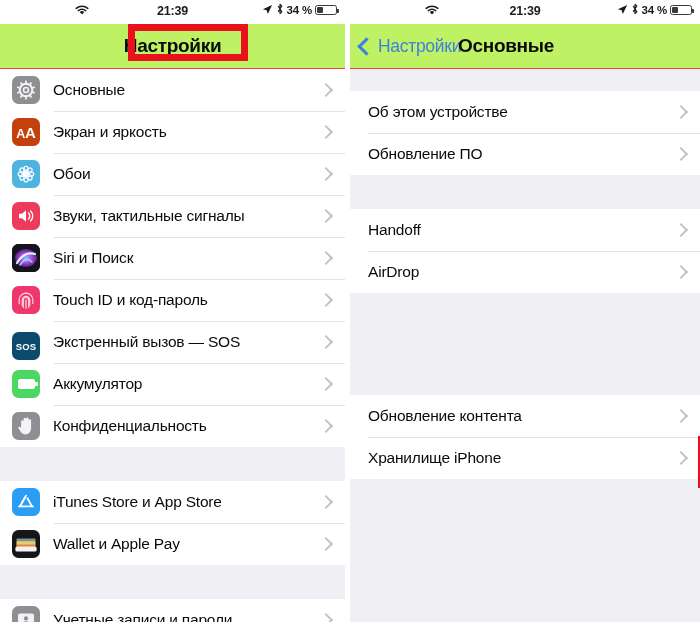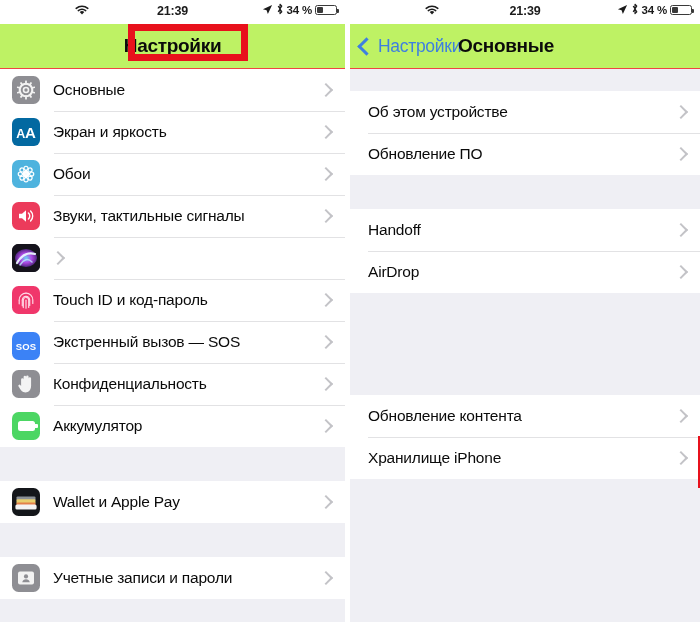--- a/index.html
+++ b/index.html
@@ -193,26 +193,26 @@
     height: 8px;
     border-top: 2px solid #c3c3c7;
     border-right: 2px solid #c3c3c7;
     transform: rotate(45deg);
     margin-right: 14px;
     flex: 0 0 auto;
   }
 
   
   .ic-gear { background: #8e8e93; }
-  .ic-aa { background: #0369a1; color:#fff; font-size: 12.5px; font-weight: bold; letter-spacing:-0.5px;border-radius:6px;}
+  .ic-aa { background: #c2410c; color:#fff; font-size: 12.5px; font-weight: bold; letter-spacing:-0.5px;}
   .ic-wall { background: #4eb3de; }
   .ic-sound { background: #ec3b5b; }
   .ic-siri { background: #15131c; }
   .ic-touch { background: #f0376b; }
-  .ic-sos { background: #3b82f6; color:#fff; font-size: 9.5px; font-weight: bold; margin-top: 8px; }
+  .ic-sos { background: #0c4a6e; color:#fff; font-size: 9.5px; font-weight: bold; margin-top: 8px; }
   .ic-batt { background: #4cd663; }
   .ic-priv { background: #8e8e93; }
   .ic-appstore { background: #2a9ef4; }
   .ic-wallet { background: #14161a; }
   .ic-acct { background: #8e8e93; }
   .batt-shape {
     width: 17px; height: 10px;
     border-radius: 2.5px;
     background: #ffffff;
     position: relative;
@@ -356,20 +356,21 @@
                       <stop offset="78%" stop-color="#5b2a8e"></stop>
                       <stop offset="100%" stop-color="#14121b"></stop>
                     </radialGradient>
                   </defs>
                   <rect width="28" height="28" fill="#15131c"></rect>
                   <ellipse cx="14" cy="14" rx="11" ry="9" fill="url(#sg)" opacity="0.95"></ellipse>
                   <path d="M5 19 Q12 7 23 10" stroke="#eaf6ff" stroke-width="2.2" fill="none" stroke-linecap="round" opacity="0.95"></path>
                   <path d="M8 21 Q14 12 20 18" stroke="#bfe9ff" stroke-width="1.5" fill="none" stroke-linecap="round" opacity="0.8"></path>
                 </svg>
               </span>
+              <span class="label">Siri и Поиск</span>
               <span class="chev"></span>
             </div>
             <div class="row">
               <span class="icon ic-touch">
                 <svg width="20" height="21" viewBox="0 0 20 21">
                   <g fill="none" stroke="#ffd7e4" stroke-width="1.2" stroke-linecap="round">
                     <path d="M10 3.2 A6.8 6.8 0 0 1 16.8 10 v3.5"></path>
                     <path d="M3.2 10 A6.8 6.8 0 0 1 10 3.2"></path>
                     <path d="M3.2 10.6 v3.2"></path>
                     <path d="M6.3 10 A3.7 3.7 0 0 1 13.7 10 v5.4"></path>
@@ -384,38 +385,52 @@
               <span class="chev"></span>
             </div>
             <div class="row">
               <span class="icon ic-sos">
                 <span style="color:#fff;font-size:9.5px;font-weight:bold;letter-spacing:0.2px;font-family:'Liberation Sans',sans-serif">SOS</span>
               </span>
               <span class="label">Экстренный вызов — SOS</span>
               <span class="chev"></span>
             </div>
             <div class="row">
+              <span class="icon ic-batt">
+                <span class="batt-shape"></span>
+              </span>
+              <span class="label">Аккумулятор</span>
+              <span class="chev"></span>
+            </div>
+            <div class="row">
               <span class="icon ic-priv">
                 <svg width="18" height="20" viewBox="0 0 18 20">
                   <path d="M4.1 12.3 V5.4 a1.25 1.25 0 0 1 2.5 0 V3.0 a1.25 1.25 0 0 1 2.5 0 V2.8 a1.25 1.25 0 0 1 2.5 0 V4.6 a1.25 1.25 0 0 1 2.5 0 v7.2 c0 4.3-2.6 6.6-5.7 6.6 -3.1 0-4.3-1.7-5.4-3.6 L1.6 12.6 a1.2 1.2 0 0 1 1.8-1.6 Z" fill="#f4f4f4"></path>
                 </svg>
               </span>
               <span class="label">Конфиденциальность</span>
               <span class="chev"></span>
             </div>
-            <div class="row">
-              <span class="icon ic-batt">
-                <span class="batt-shape"></span>
-              </span>
-              <span class="label">Аккумулятор</span>
-              <span class="chev"></span>
-            </div>
           </div>
           <div class="gap"></div>
           <div class="group">
+            <div class="row">
+              <span class="icon ic-appstore">
+                <svg width="22" height="22" viewBox="0 0 22 22">
+                  <g stroke="#ffffff" stroke-width="1.85" fill="none" stroke-linecap="round" stroke-linejoin="round">
+                    <path d="M5 15.4 L9.6 7.2"></path>
+                    <path d="M17 15.4 L12.4 7.2"></path>
+                    <path d="M11 4.6 L7.3 11"></path>
+                    <path d="M4 15.4 h14"></path>
+                  </g>
+                </svg>
+              </span>
+              <span class="label">iTunes Store и App Store</span>
+              <span class="chev"></span>
+            </div>
             <div class="row">
               <span class="icon ic-wallet">
                 <svg width="24" height="20" viewBox="0 0 24 20">
                   <rect x="2.5" y="4.4" width="19" height="4.2" rx="1.2" fill="#8a8f96"></rect>
                   <rect x="2.5" y="7.3" width="19" height="4.4" rx="1.2" fill="#e8cf6e"></rect>
                   <rect x="2.5" y="10.4" width="19" height="4.2" rx="1.2" fill="#e2804a"></rect>
                   <rect x="1.4" y="12.4" width="21.2" height="5.2" rx="1.6" fill="#f3f3f3"></rect>
                 </svg>
               </span>
               <span class="label">Wallet и Apple Pay</span>

